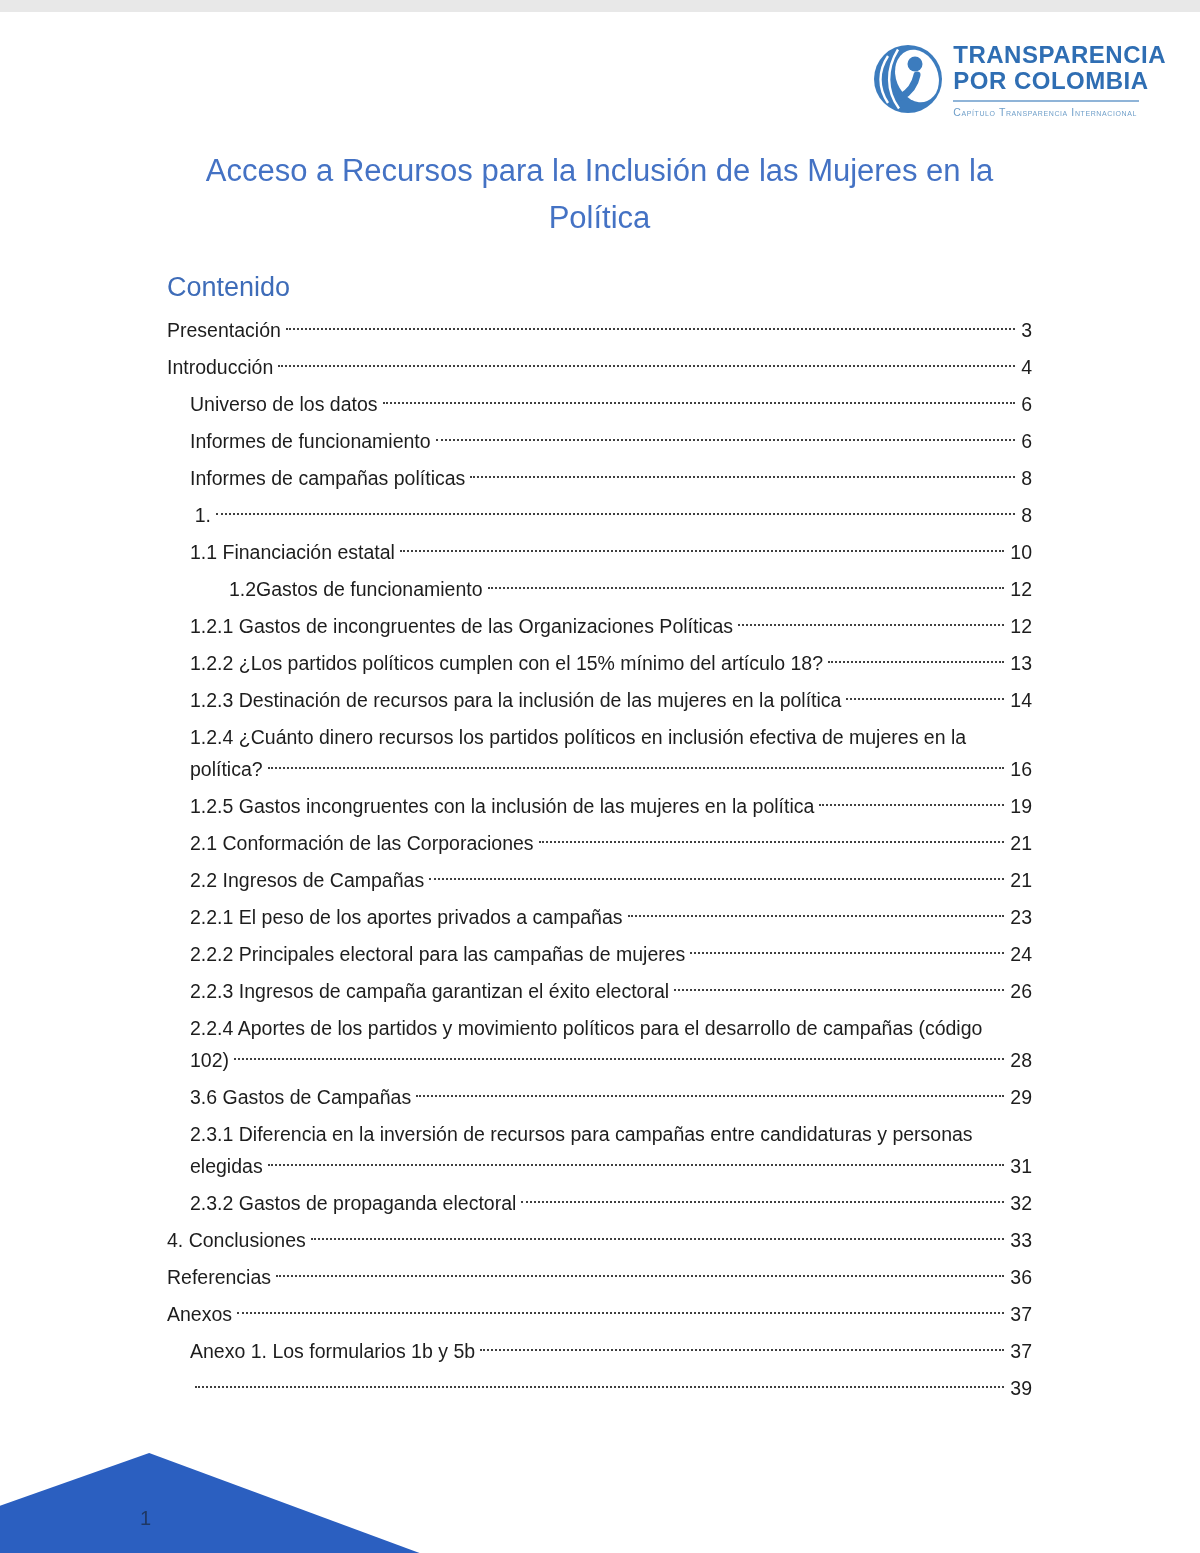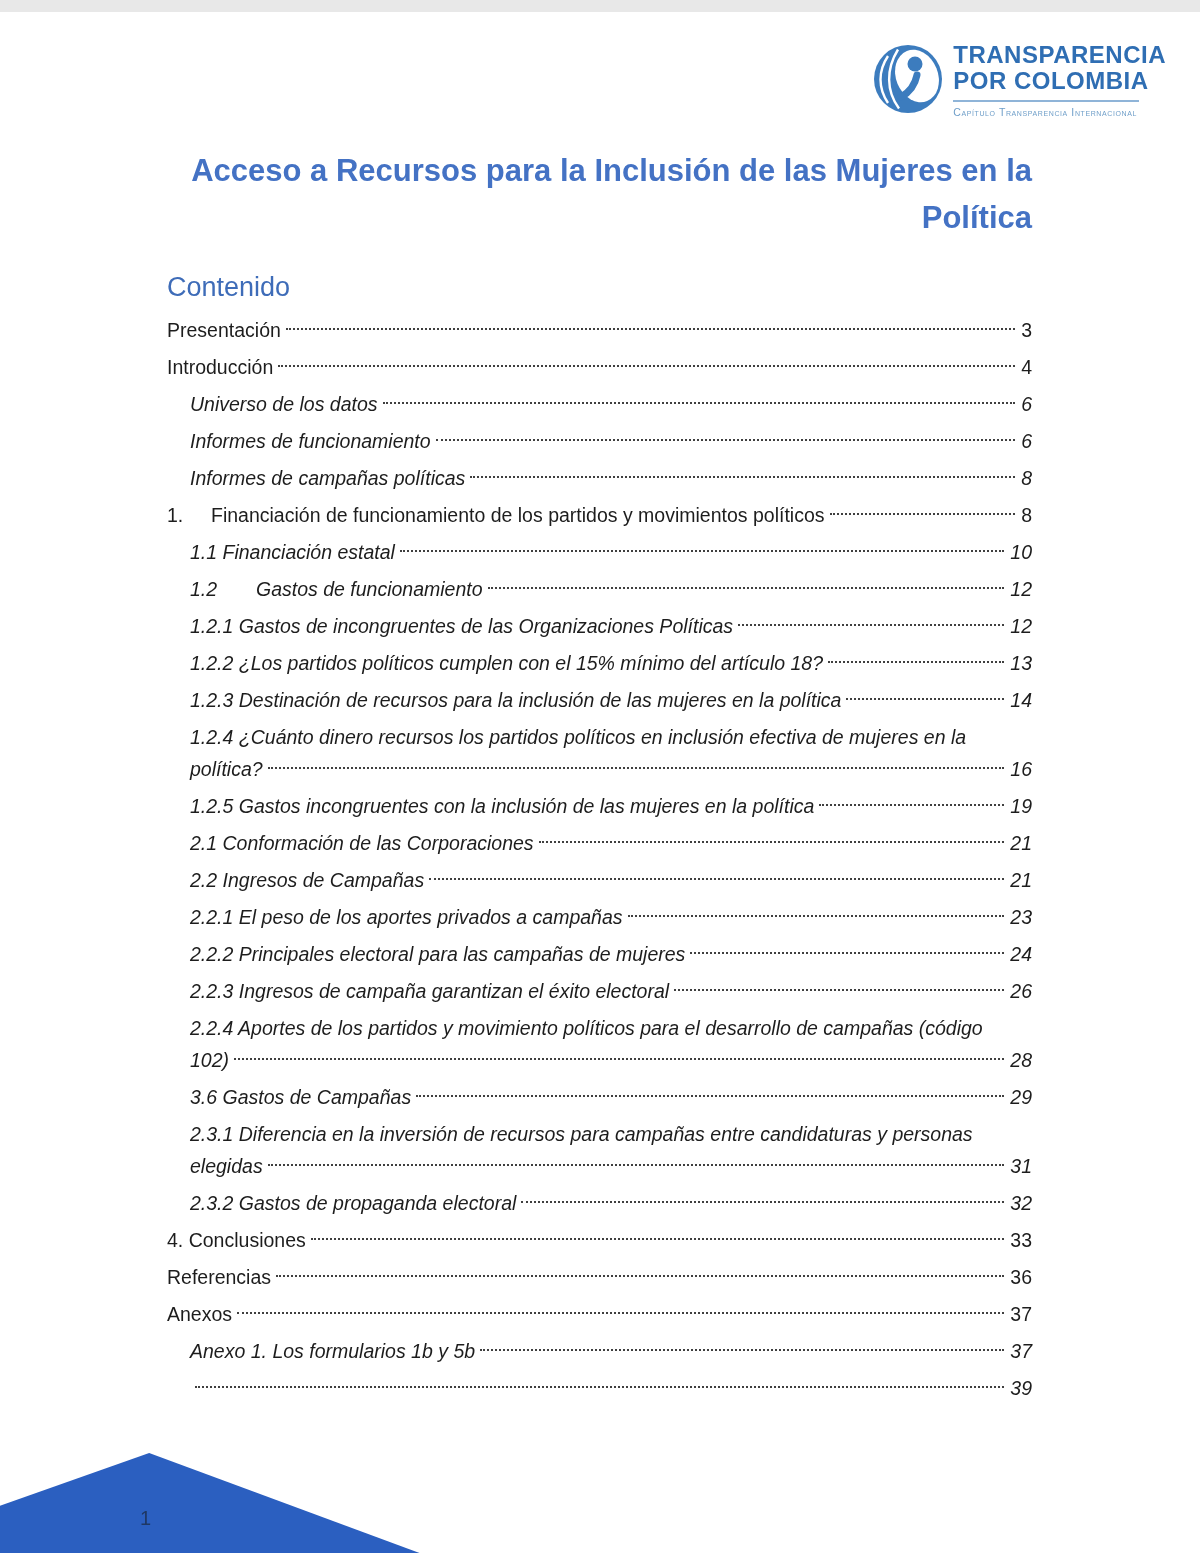--- a/index.html
+++ b/index.html
@@ -44,35 +44,35 @@
     font-variant:small-caps;
     color:var(--logo-sub-blue);
     white-space:nowrap;
   }
 
   
   .content{
     position:absolute;left:167px;top:135px;width:865px;
   }
   .doc-title{
-    text-align:right;
+    text-align:center;
     color:var(--title-blue);
-    font-size:31px;line-height:47px;font-weight:700;
+    font-size:31px;line-height:47px;font-weight:400;
   }
   .toc-heading{
     margin-top:28px;
     color:var(--heading-blue);
     font-size:27px;line-height:36px;font-weight:400;
   }
 
   
   .toc-list{margin-top:9px;font-size:19.5px;}
   .toc-entry{margin-bottom:5px;cursor:pointer;}
-  .toc-entry.ind1{padding-left:23px;font-style:italic;}
-  .toc-line{display:flex;align-items:baseline;line-height:32px;}
+  .toc-entry.ind1{padding-left:23px;}
+  .toc-line{display:flex;align-items:baseline;line-height:32px;text-align:right;}
   .toc-num{display:inline-block;flex:0 0 auto;}
   .toc-num.numw0{width:44px;}
   .toc-num.numw1{width:66px;}
   .toc-text{white-space:nowrap;flex:0 0 auto;}
   .toc-leader{flex:1 1 auto;position:relative;min-width:12px;}
   .toc-leader::after{
     content:"";position:absolute;left:5px;right:4px;bottom:7px;
     border-bottom:2px dotted #3f3f3f;
   }
   .toc-page{flex:0 0 auto;margin-left:2px;}
@@ -164,21 +164,20 @@
 
       <span class="toc-text">Informes de campañas políticas</span>
       <span class="toc-leader"></span>
       <span class="toc-page">8</span>
     </div>
 
   </div>
         <div class="toc-entry ind0">
     <div class="toc-line">
       <span class="toc-num numw0">1.</span>
-      <span class="toc-text">Financiación de funcionamiento de los partidos y movimientos políticos</span>
       <span class="toc-leader"></span>
       <span class="toc-page">8</span>
     </div>
 
   </div>
         <div class="toc-entry ind1">
     <div class="toc-line">
 
       <span class="toc-text">1.1 Financiación estatal</span>
       <span class="toc-leader"></span>

